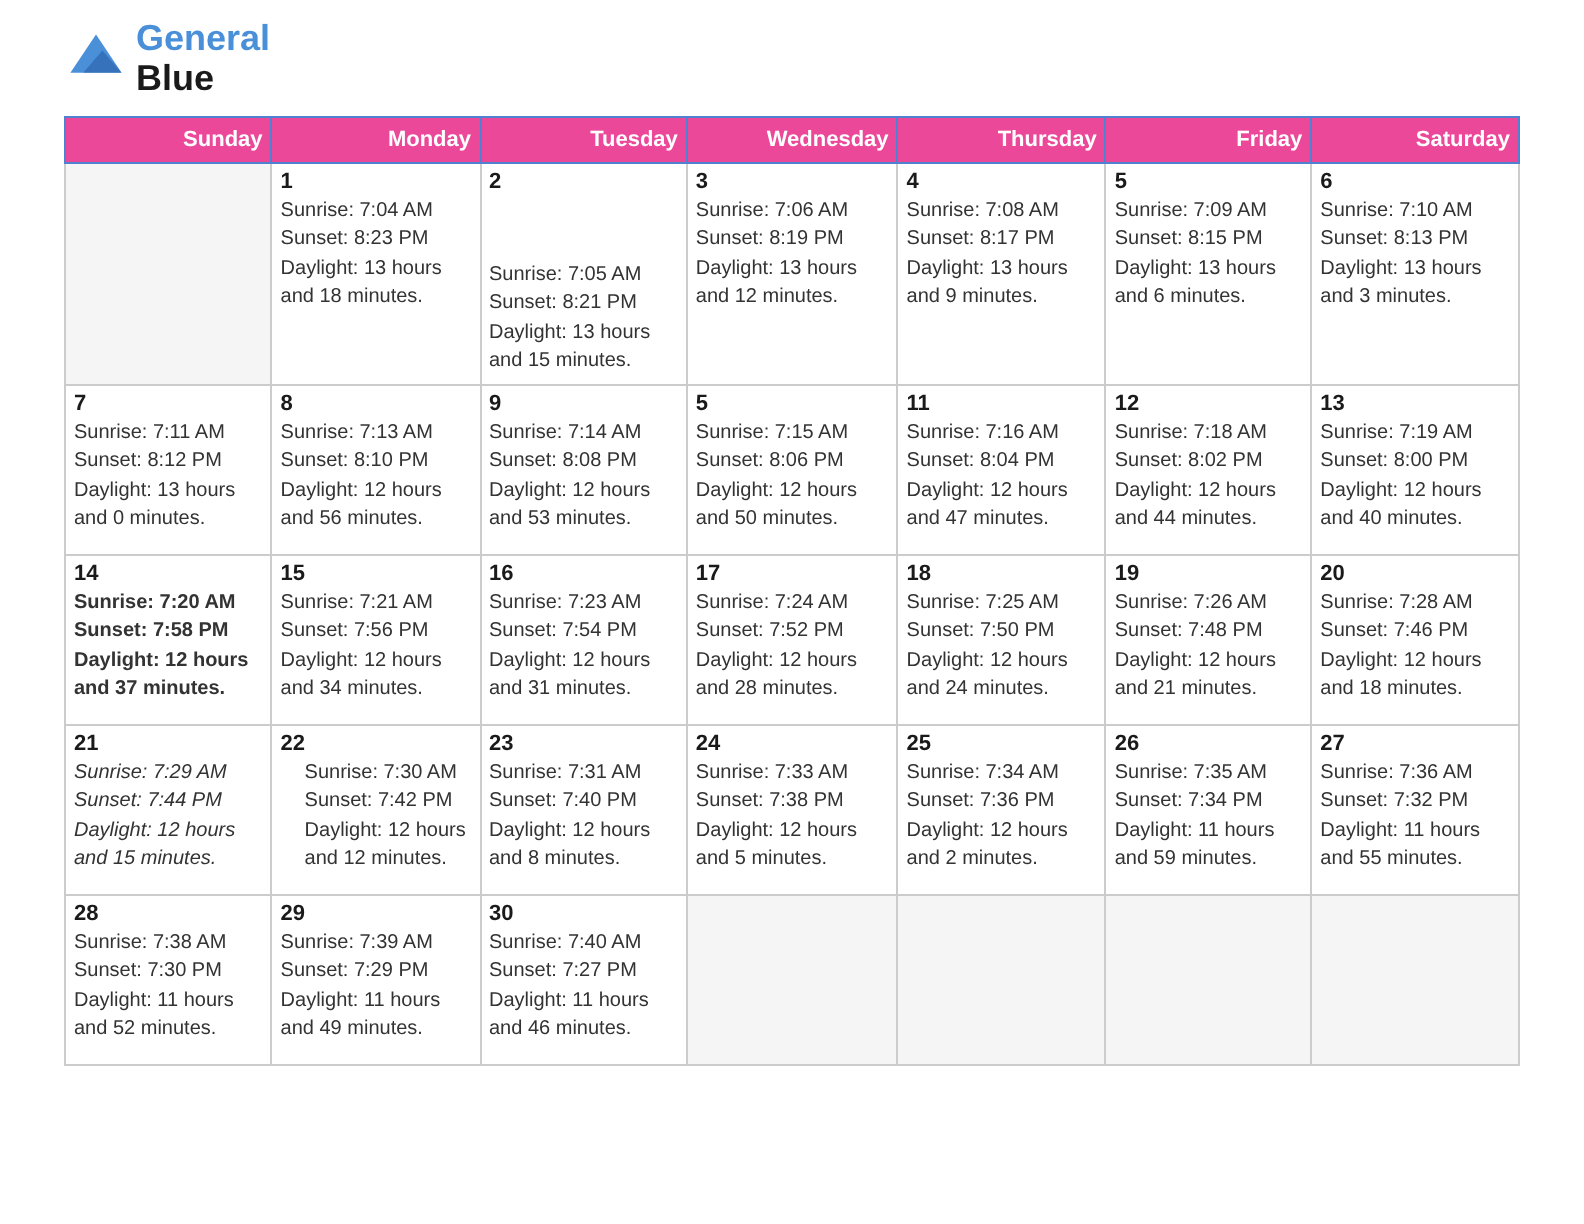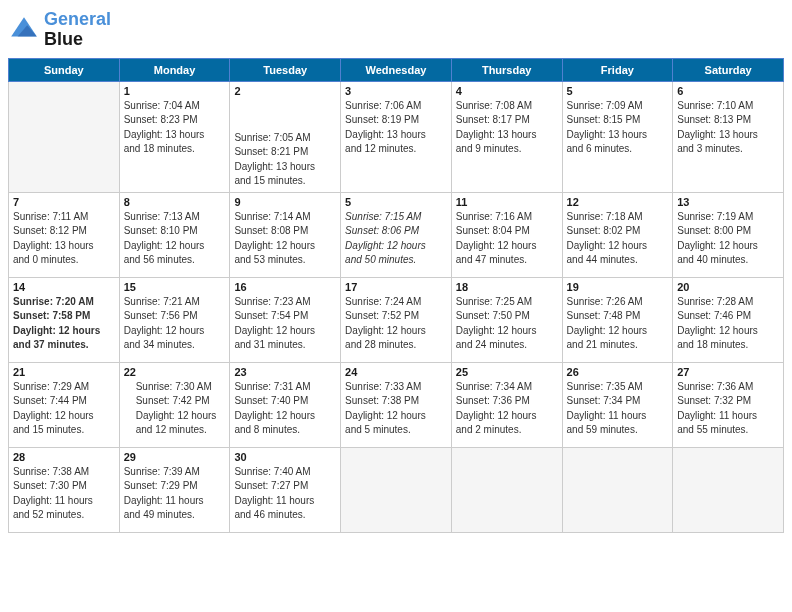--- a/index.html
+++ b/index.html
@@ -6,21 +6,21 @@
     body {
       font-family: Arial, sans-serif;
       background: #fff;
       width: 792px;
       height: 612px;
       overflow: hidden;
     }
     .page {
       width: 792px;
       height: 560px;
-      padding: 10px 8px;
+      padding: 10px 32px;
       background: #fff;
     }
     .header {
       display: flex;
       justify-content: space-between;
       align-items: flex-start;
       margin-bottom: 8px;
     }
     .logo {
       display: flex;
@@ -52,24 +52,24 @@
       font-size: 14px;
       color: #444;
     }
     .calendar {
       width: 100%;
       border-collapse: collapse;
       border: 1px solid #ccc;
       font-size: 9.5px;
     }
     .calendar th {
-      background: #0369a1;
+      background: #ec4899;
       color: #fff;
       padding: 5px 4px;
-      text-align: center;
+      text-align: right;
       font-size: 11px;
       border: 1px solid #5080d0;
     }
     .calendar td {
       border: 1px solid #ccc;
       vertical-align: top;
       padding: 3px 4px;
       height: 85px;
       width: 110px;
       background: #fff;
@@ -184,21 +184,21 @@
           </td>
           <td>
             <span class="day-num">9</span>
             <div class="day-info" style="white-space: pre-line;">Sunrise: 7:14 AM
 Sunset: 8:08 PM
 Daylight: 12 hours
 and 53 minutes.</div>
           </td>
           <td>
             <span class="day-num">5</span>
-            <div class="day-info" style="white-space: pre-line; font-style: italic;">Sunrise: 7:15 AM
+            <div class="day-info" style="white-space: pre-line;">Sunrise: 7:15 AM
 Sunset: 8:06 PM
 Daylight: 12 hours
 and 50 minutes.</div>
           </td>
           <td>
             <span class="day-num">11</span>
             <div class="day-info" style="white-space: pre-line;">Sunrise: 7:16 AM
 Sunset: 8:04 PM
 Daylight: 12 hours
 and 47 minutes.</div>
@@ -265,21 +265,21 @@
             <span class="day-num">20</span>
             <div class="day-info" style="white-space: pre-line;">Sunrise: 7:28 AM
 Sunset: 7:46 PM
 Daylight: 12 hours
 and 18 minutes.</div>
           </td>
         </tr>
         <tr>
           <td>
             <span class="day-num">21</span>
-            <div class="day-info" style="white-space: pre-line;">Sunrise: 7:29 AM
+            <div class="day-info" style="white-space: pre-line; font-style: italic;">Sunrise: 7:29 AM
 Sunset: 7:44 PM
 Daylight: 12 hours
 and 15 minutes.</div>
           </td>
           <td>
             <span class="day-num">22</span>
             <div class="day-info" style="white-space: pre-line; margin-left: 12px;">Sunrise: 7:30 AM
 Sunset: 7:42 PM
 Daylight: 12 hours
 and 12 minutes.</div>

